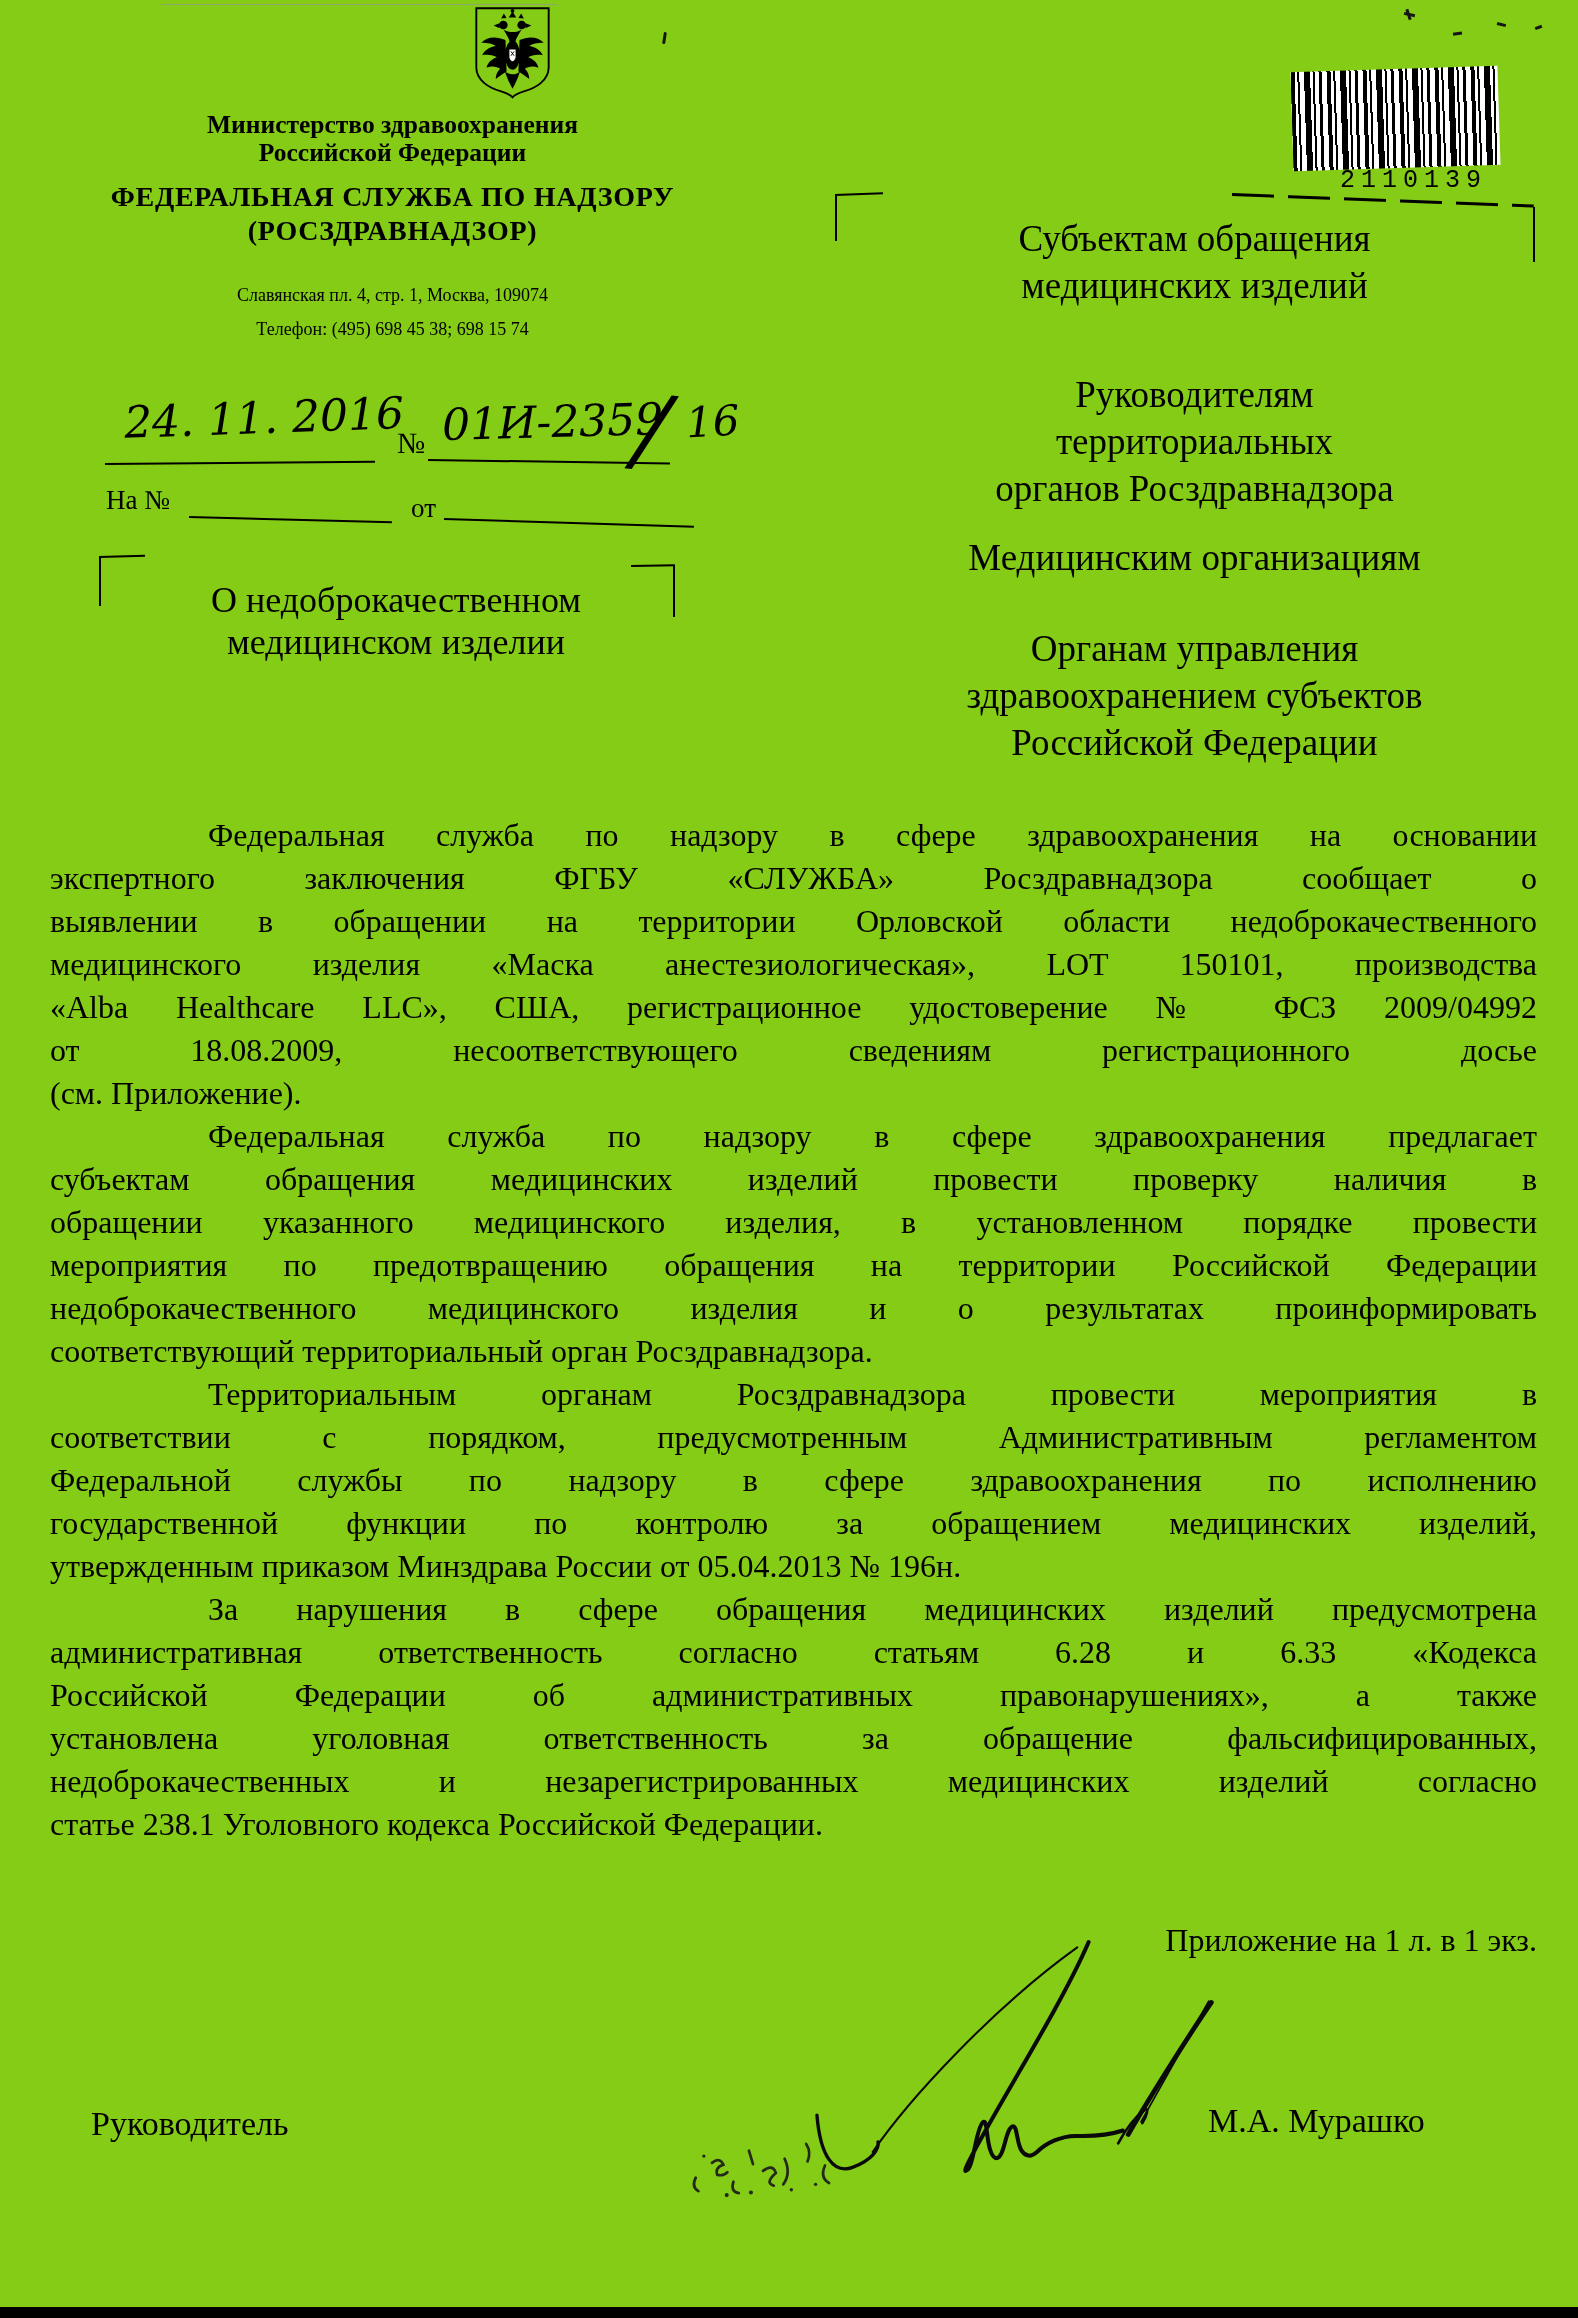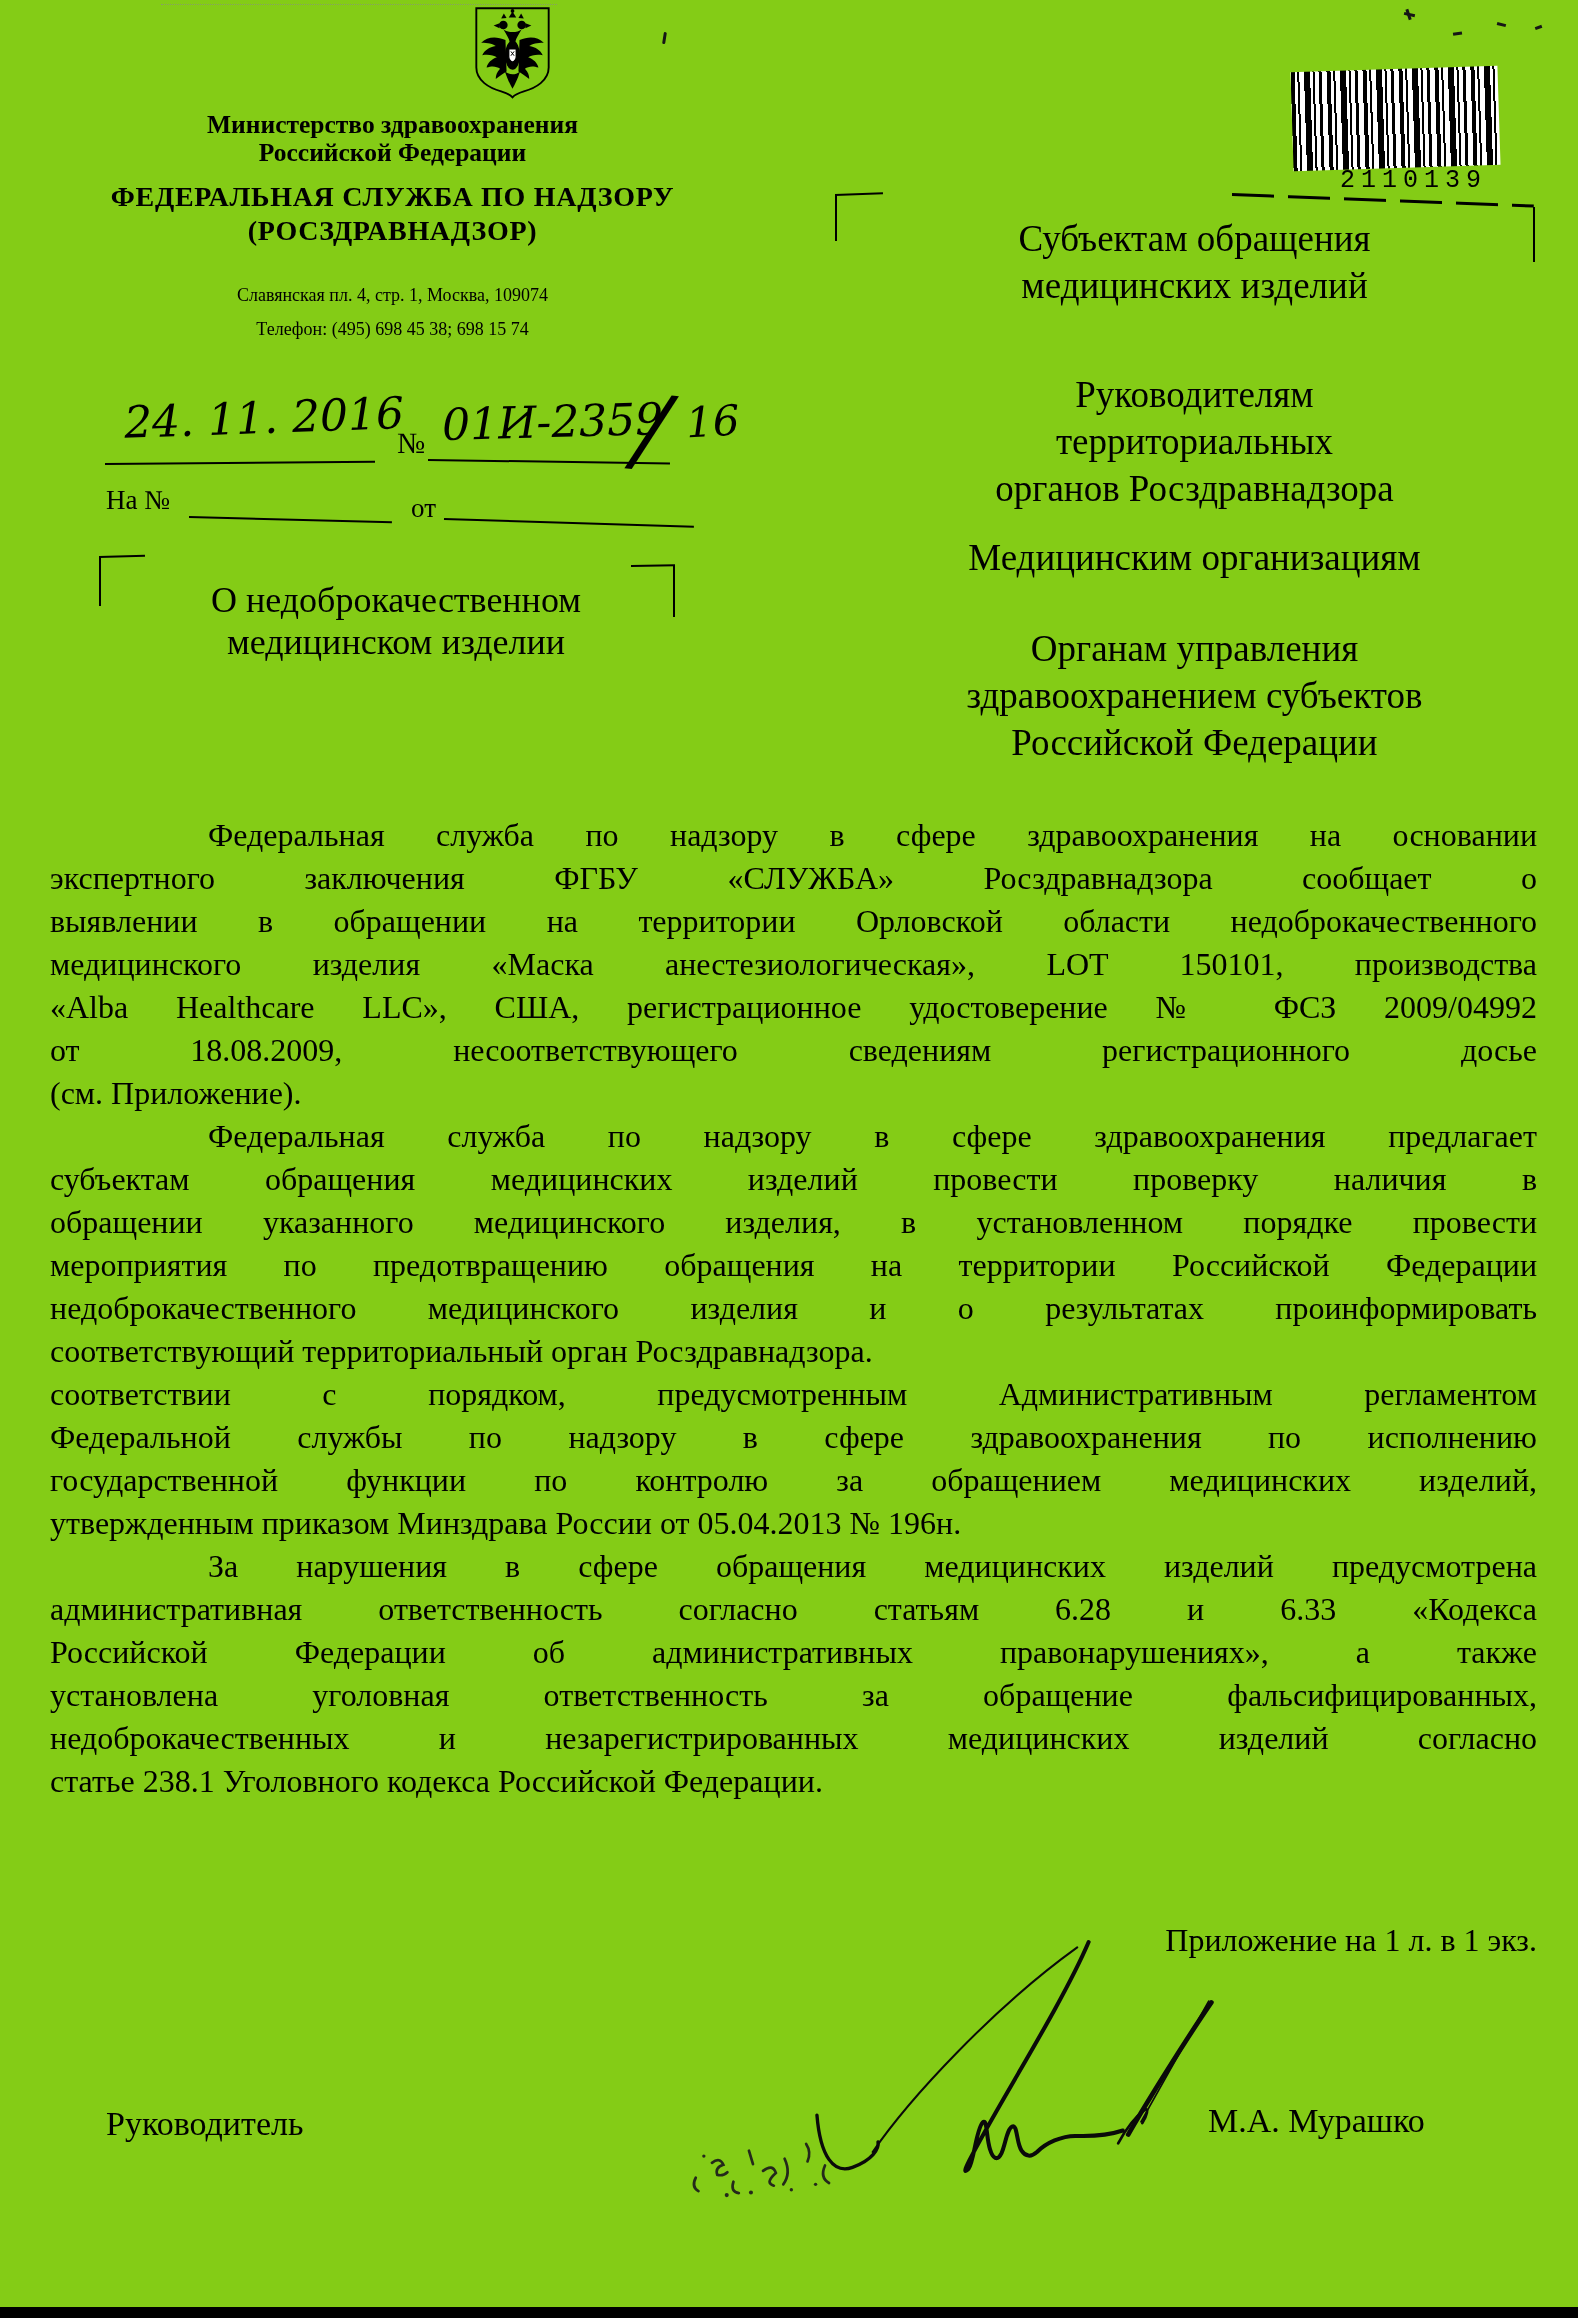--- a/index.html
+++ b/index.html
@@ -64,21 +64,21 @@
     font-size:32px; line-height:43px;
   }
   .bl{text-align:justify; text-align-last:justify; white-space:normal;}
   .bl.first{text-indent:158px;}
   .bl.last{text-align-last:left;}
   .attachment{
     position:absolute; left:50px; top:1922px; width:1487px;
     font-size:32px; text-indent:158px;text-align:right;
   }
   
-  .signer-title{position:absolute; left:106px;  top:2105px; font-size:34px; white-space:nowrap;}
+  .signer-title{position:absolute; left:91px;  top:2105px; font-size:34px; white-space:nowrap;}
   .signer-name {position:absolute; left:1208px; top:2102px; font-size:34px; white-space:nowrap;}
   .sig-svg{position:absolute; left:772px; top:1927px;}
   .smudge-svg{position:absolute; left:685px; top:2125px; opacity:.92;}
   .bottom-bar{position:absolute; left:0; top:2307px; width:1579px; height:11.4px; background:#000;}
 </style>
 </head>
 <body>
 
 <div class="page">
 
@@ -181,20 +181,21 @@
     <div class="bl">медицинского изделия «Маска анестезиологическая», LOT 150101, производства</div>
     <div class="bl">«Alba Healthcare LLC», США, регистрационное удостоверение № ФСЗ 2009/04992</div>
     <div class="bl">от 18.08.2009, несоответствующего сведениям регистрационного досье</div>
     <div class="bl last">(см. Приложение).</div>
     <div class="bl first">Федеральная служба по надзору в сфере здравоохранения предлагает</div>
     <div class="bl">субъектам обращения медицинских изделий провести проверку наличия в</div>
     <div class="bl">обращении указанного медицинского изделия, в установленном порядке провести</div>
     <div class="bl">мероприятия по предотвращению обращения на территории Российской Федерации</div>
     <div class="bl">недоброкачественного медицинского изделия и о результатах проинформировать</div>
     <div class="bl last">соответствующий территориальный орган Росздравнадзора.</div>
+    <div class="bl first">Территориальным органам Росздравнадзора провести мероприятия в</div>
     <div class="bl">соответствии с порядком, предусмотренным Административным регламентом</div>
     <div class="bl">Федеральной службы по надзору в сфере здравоохранения по исполнению</div>
     <div class="bl">государственной функции по контролю за обращением медицинских изделий,</div>
     <div class="bl last">утвержденным приказом Минздрава России от 05.04.2013 № 196н.</div>
     <div class="bl first">За нарушения в сфере обращения медицинских изделий предусмотрена</div>
     <div class="bl">административная ответственность согласно статьям 6.28 и 6.33 «Кодекса</div>
     <div class="bl">Российской Федерации об административных правонарушениях», а также</div>
     <div class="bl">установлена уголовная ответственность за обращение фальсифицированных,</div>
     <div class="bl">недоброкачественных и незарегистрированных медицинских изделий согласно</div>
     <div class="bl last">статье 238.1 Уголовного кодекса Российской Федерации.</div>

